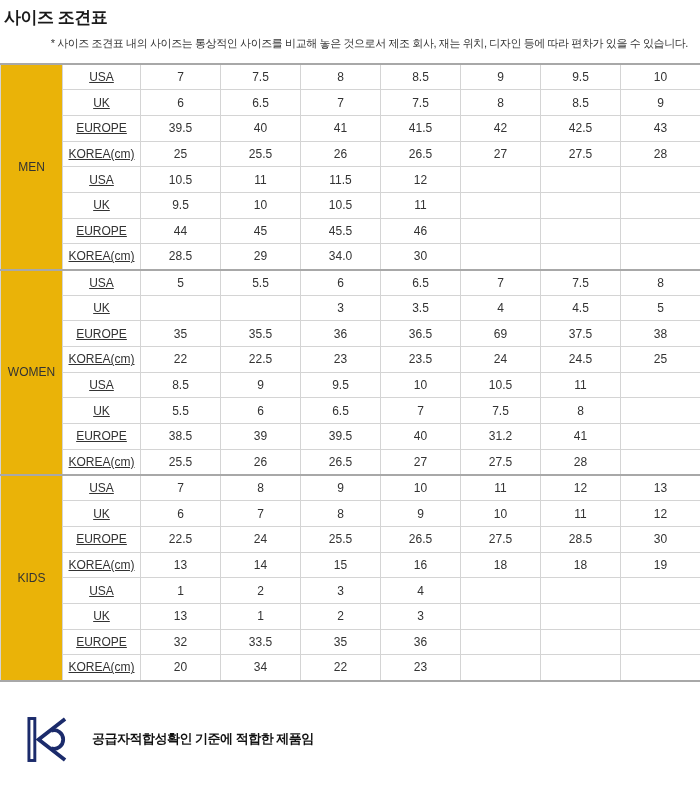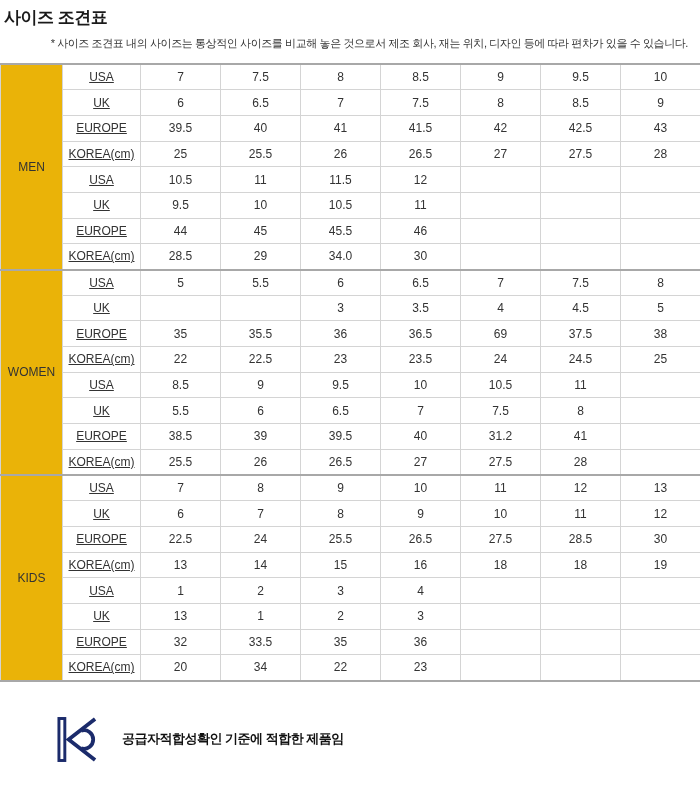--- a/index.html
+++ b/index.html
@@ -49,21 +49,21 @@
   td.group-cell {
     background: #eab308;
     font-size: 12px;
     color: #333;
   }
   td.region-cell { font-size: 12px; text-decoration: underline; }
   td.value-cell { font-size: 12px; }
 
   .footer {
     margin-top: 34px;
-    padding-left: 56px;
+    padding-left: 26px;
     display: flex;
     align-items: center;
     text-align: right;
   }
   .kc-logo { display: block; }
   .cert-text {
     margin-left: 24px;
     font-size: 13px;
     font-weight: bold;
     color: #111;

